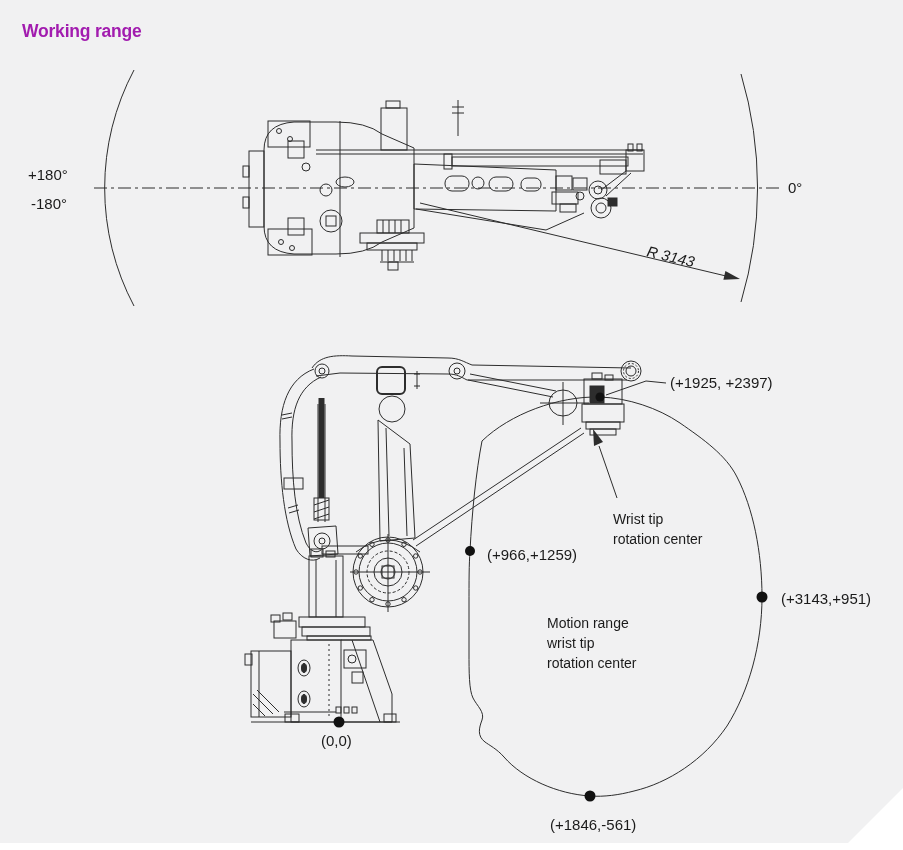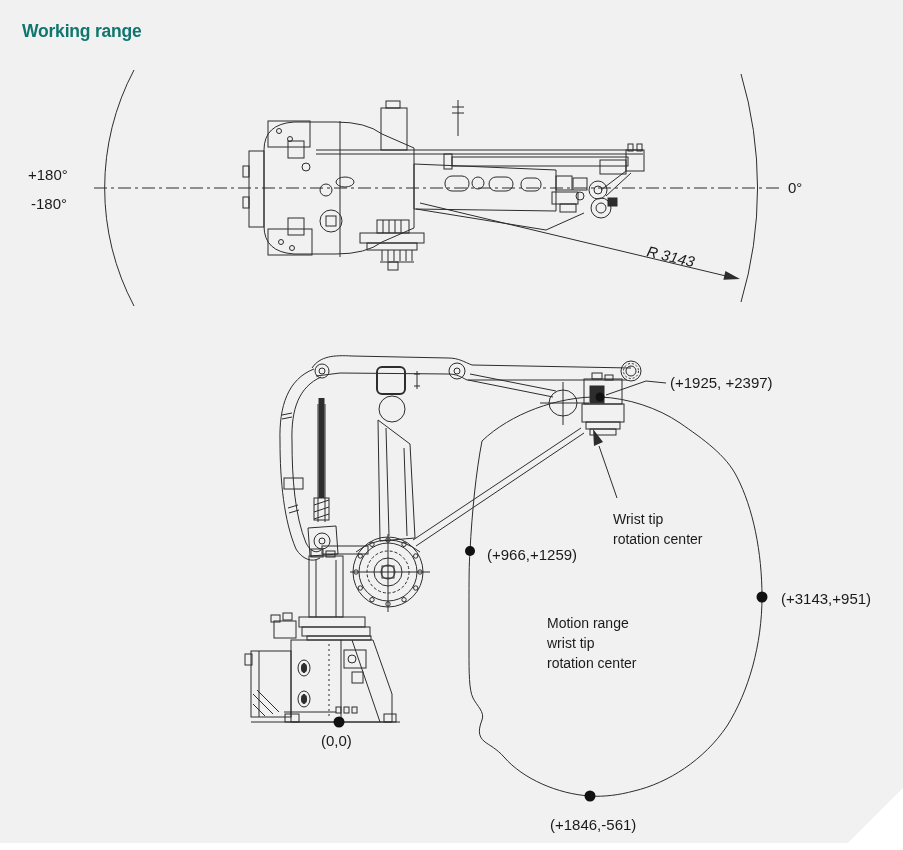--- a/index.html
+++ b/index.html
@@ -1,20 +1,20 @@
 <!DOCTYPE html>
 <html><head>
 <meta charset="utf-8">
 <style>
   html,body{margin:0;padding:0;}
   body{width:903px;height:850px;background:#ffffff;font-family:"Liberation Sans",sans-serif;}
   .page{position:relative;width:903px;height:850px;overflow:hidden;background:#ffffff;}
   .bg{position:absolute;left:0;top:0;width:903px;height:850px;background:#f1f1f2;
       clip-path:polygon(0 0,903px 0,903px 788px,848px 843px,0 843px);}
-  .title{position:absolute;left:22px;top:21px;font-size:17.5px;font-weight:bold;color:#0f766e;
+  .title{position:absolute;left:22px;top:21px;font-size:17.5px;font-weight:bold;color:#a21caf;
          letter-spacing:-0.2px;margin:0;}
   svg{position:absolute;left:0;top:0;}
   svg text{font-family:"Liberation Sans",sans-serif;fill:#1a1a1a;}
   .lbl{font-size:15px;}
   .cap{font-size:14px;}
   .rad{font-size:15px;font-style:italic;}
 </style>
 </head>
 <body>
 

